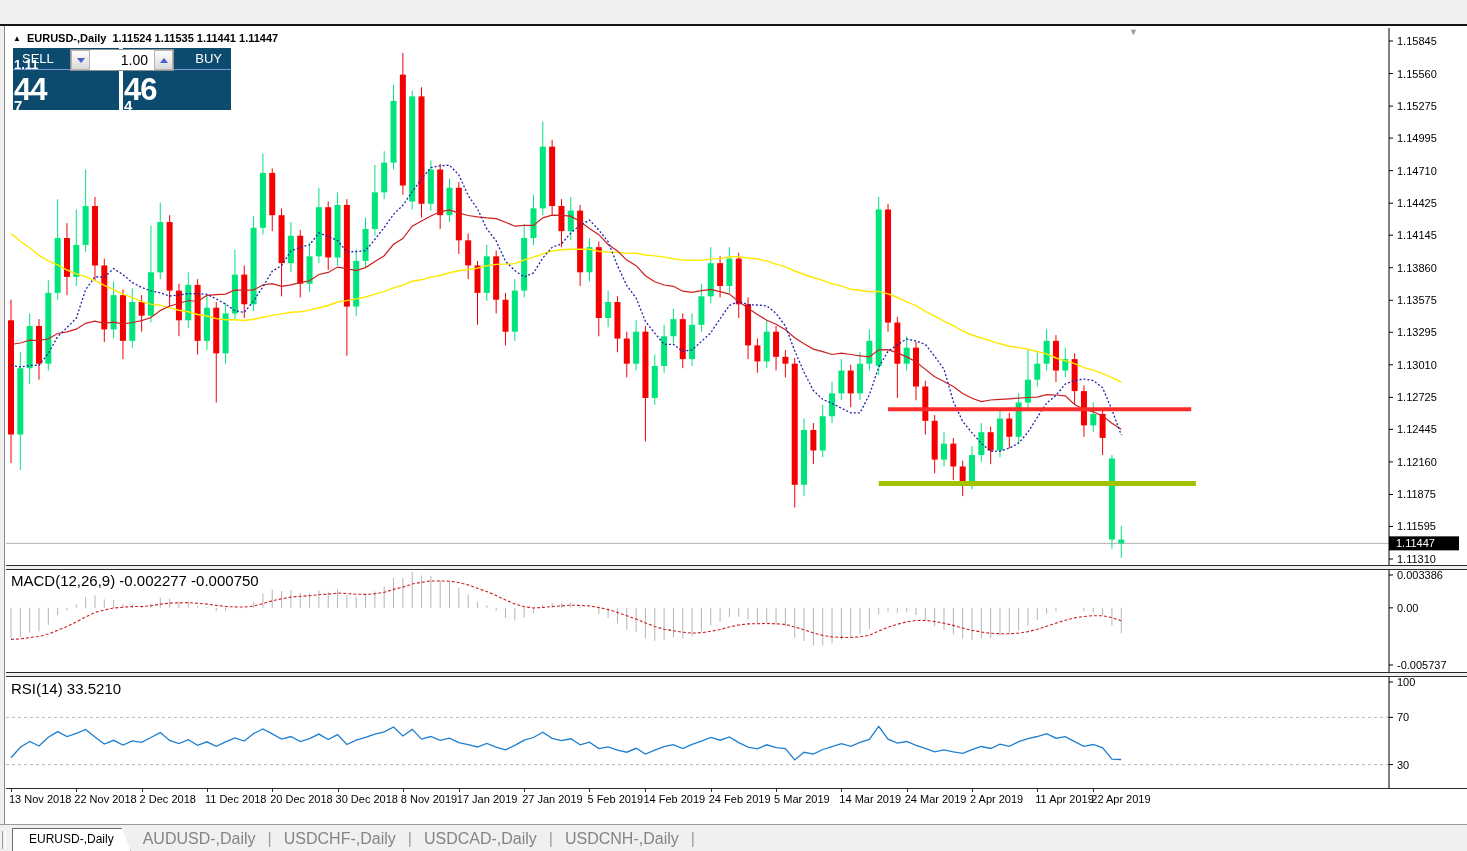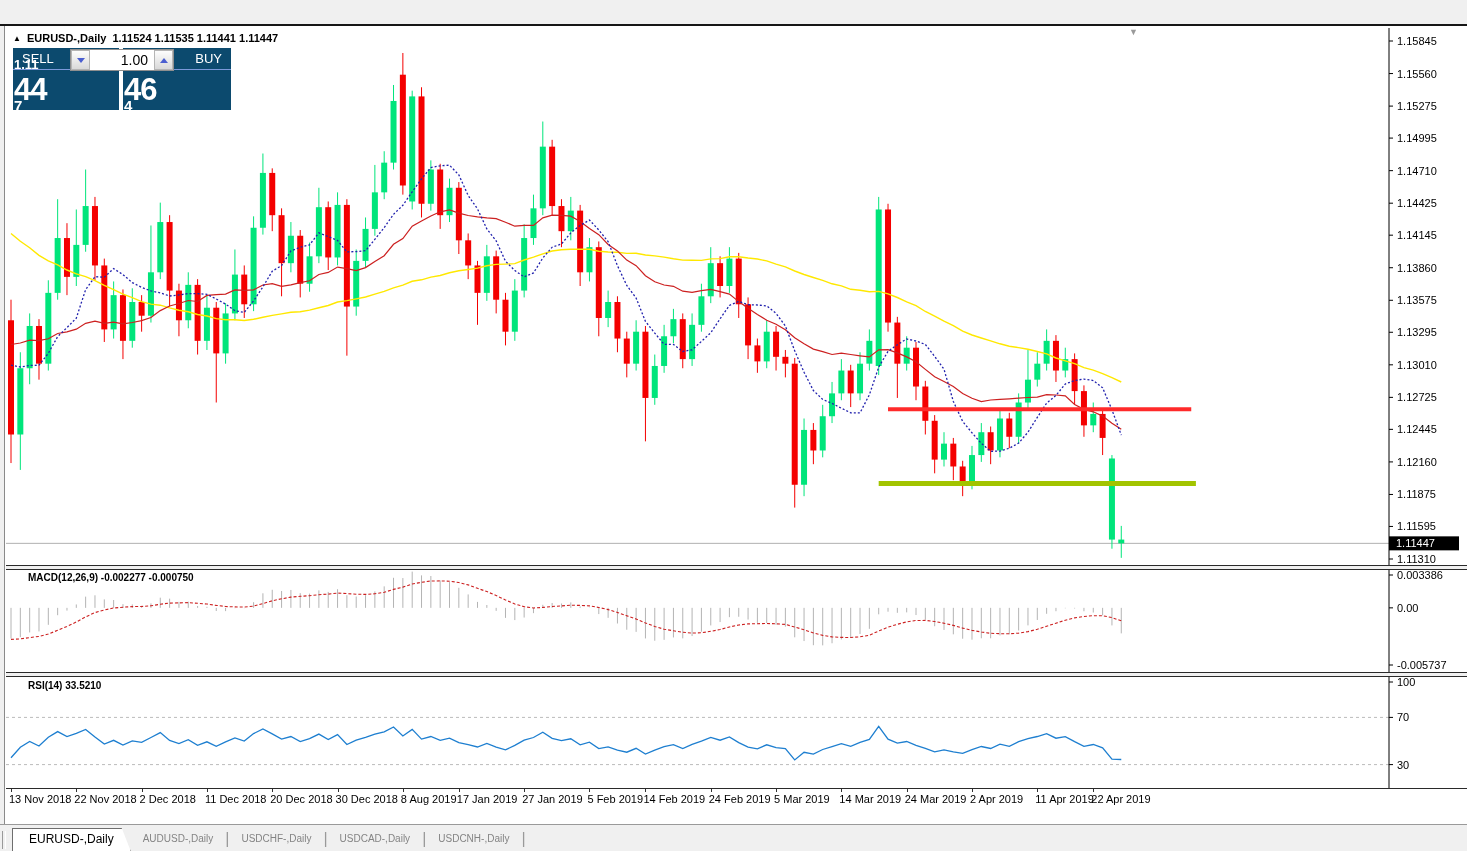--- a/index.html
+++ b/index.html
@@ -16,21 +16,21 @@
   .tb-sep{width:3px;height:16px;border-left:1px solid #9a9a9a;border-right:1px solid #fff;margin-left:8px;}
   
   .chart-area{position:absolute;left:0;top:24px;right:0;bottom:27px;background:#fff;border-top:2px solid #161616;}
   .left-rail{position:absolute;left:0;top:0;bottom:0;width:5px;background:#F0F0F0;border-right:1px solid #8a8a8a;}
   svg.panel{position:absolute;left:6px;}
   .splitter{position:absolute;left:6px;right:0;height:5px;background:#F0F0F0;
             border-top:1px solid #2a2a2a;border-bottom:1px solid #2a2a2a;}
   .chart-title{position:absolute;left:13px;top:6px;font-size:11px;font-weight:700;color:#000;
                display:flex;align-items:center;gap:6px;}
   .chart-title .tri{font-size:8px;}
-  .ind-label{position:absolute;left:28px;font-size:10px;color:#000;font-weight:bold;}
+  .ind-label{position:absolute;left:11px;font-size:15px;color:#000;}
   .scroll-marker{position:absolute;left:1129px;top:1px;color:#9a9a9a;font-size:9px;}
   
   .ocp{position:absolute;left:13px;top:22px;width:218px;height:62px;}
   .ocp .block{position:absolute;top:0;bottom:0;background:#0c4a6e;color:#fff;}
   .ocp .sell{left:0;width:106px;}
   .ocp .buy{left:110px;width:108px;}
   .ocp .blab{height:22px;line-height:21px;font-size:13px;padding:0 9px;
              border-bottom:1px solid rgba(160,180,255,.75);}
   .ocp .buy .blab{text-align:right;}
   .ocp .bigprice{height:40px;display:flex;align-items:baseline;justify-content:center;padding-top:2px;flex-direction:column;}
@@ -49,21 +49,21 @@
   .date-axis{position:absolute;left:6px;right:0;height:21px;background:#fff;border-top:1px solid #2a2a2a;}
   .dlabel{position:absolute;top:4px;font-size:11px;color:#000;white-space:nowrap;}
   .dtick{position:absolute;top:0;width:1px;height:3px;background:#333;}
   
   .tabbar{position:absolute;left:0;bottom:0;right:0;height:27px;background:#F0F0F0;
           border-top:1px solid #9a9a9a;display:flex;align-items:flex-end;}
   .tab-grip{width:4px;height:18px;border-left:1px solid #9a9a9a;border-right:1px solid #fff;margin:0 6px 2px 2px;}
   .tab{height:23px;line-height:21px;font-size:12px;padding:0 16px;color:#000;background:#fff;
        border:1px solid #6e6e6e;border-bottom:none;
        clip-path:polygon(0 0,calc(100% - 9px) 0,100% 100%,0 100%);}
-  .tab-inactive{height:23px;line-height:21px;font-size:10px;color:#848484;padding:0 12px;}
+  .tab-inactive{height:23px;line-height:21px;font-size:16px;color:#848484;padding:0 12px;}
   .tab-sep{color:#9a9a9a;line-height:21px;height:23px;}
 </style>
 </head>
 <body>
 
 <div class="window">
 
 
   <div class="chart-area">
     <div class="left-rail"></div>
@@ -507,21 +507,21 @@
         <span class="dlabel" style="left: 68.31px;">22 Nov 2018</span>
         <div class="dtick" style="left: 135.62px;"></div>
         <span class="dlabel" style="left: 133.62px;">2 Dec 2018</span>
         <div class="dtick" style="left: 200.93px;"></div>
         <span class="dlabel" style="left: 198.93px;">11 Dec 2018</span>
         <div class="dtick" style="left: 266.24px;"></div>
         <span class="dlabel" style="left: 264.24px;">20 Dec 2018</span>
         <div class="dtick" style="left: 331.55px;"></div>
         <span class="dlabel" style="left: 329.55px;">30 Dec 2018</span>
         <div class="dtick" style="left: 396.86px;"></div>
-        <span class="dlabel" style="left: 394.86px;">8 Aug 2019</span>
+        <span class="dlabel" style="left: 394.86px;">8 Nov 2019</span>
         <div class="dtick" style="left: 452.84px;"></div>
         <span class="dlabel" style="left: 450.84px;">17 Jan 2019</span>
         <div class="dtick" style="left: 518.15px;"></div>
         <span class="dlabel" style="left: 516.15px;">27 Jan 2019</span>
         <div class="dtick" style="left: 583.46px;"></div>
         <span class="dlabel" style="left: 581.46px;">5 Feb 2019</span>
         <div class="dtick" style="left: 639.44px;"></div>
         <span class="dlabel" style="left: 637.44px;">14 Feb 2019</span>
         <div class="dtick" style="left: 704.75px;"></div>
         <span class="dlabel" style="left: 702.75px;">24 Feb 2019</span>

